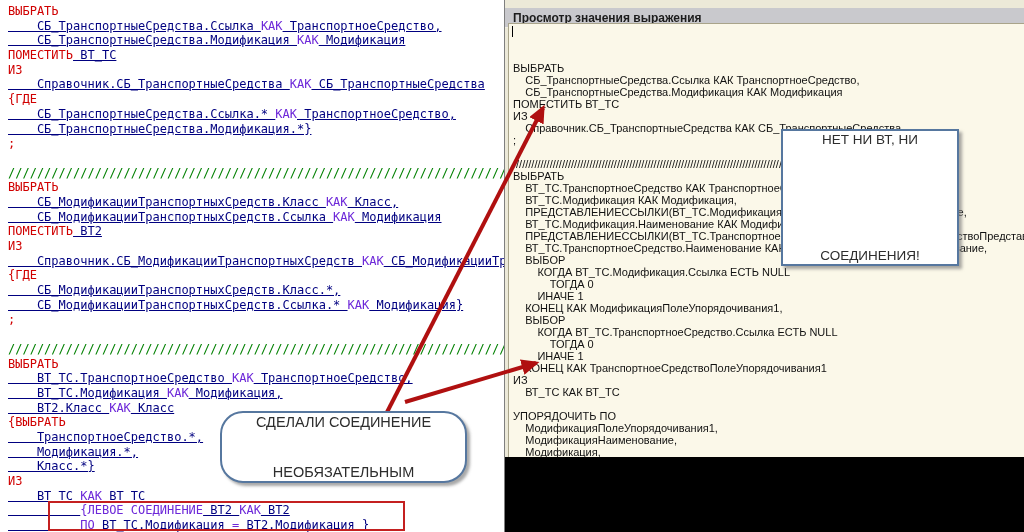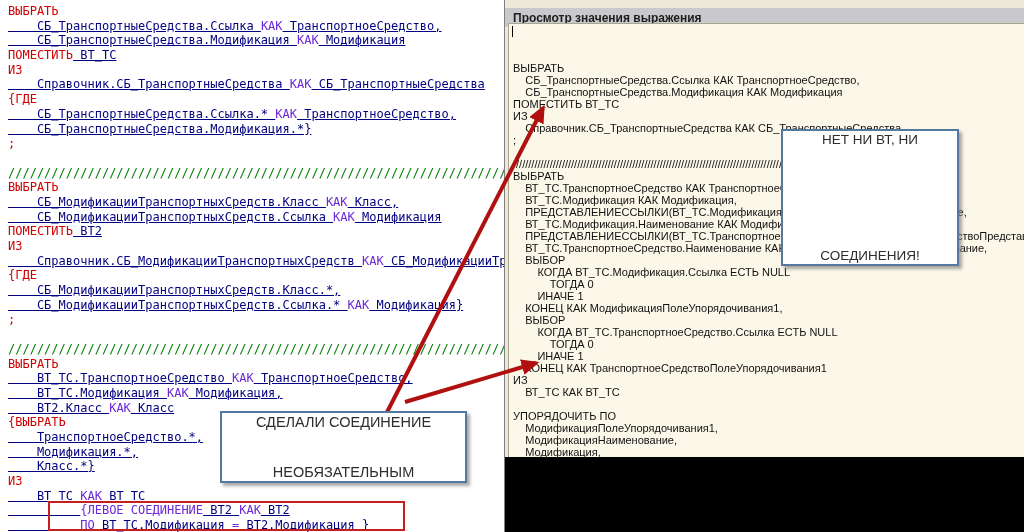--- a/index.html
+++ b/index.html
@@ -71,21 +71,21 @@
   }
 
   
   .callout{
     position:absolute;background:#ffffff;
     border:2px solid #56779f;
     box-shadow:3px 3px 3px rgba(110,110,110,.6);
     display:flex;flex-direction:column;justify-content:space-between;
     text-align:center;color:#2d2d2d;z-index:6;box-sizing:border-box;
   }
-  #callout-join{left:220px;top:411px;width:247px;height:72px;font-size:14.5px;line-height:18px;}
+  #callout-join{left:220px;top:411px;width:247px;height:72px;font-size:14.5px;line-height:18px;border-radius:23px;}
   #callout-novt{left:781px;top:129px;width:178px;height:137px;font-size:13.5px;line-height:17px;}
 
   
   #arrows{
     position:absolute;left:0;top:0;width:1024px;height:532px;
     z-index:5;pointer-events:none;
   }
 </style>
 </head>
 <body>

